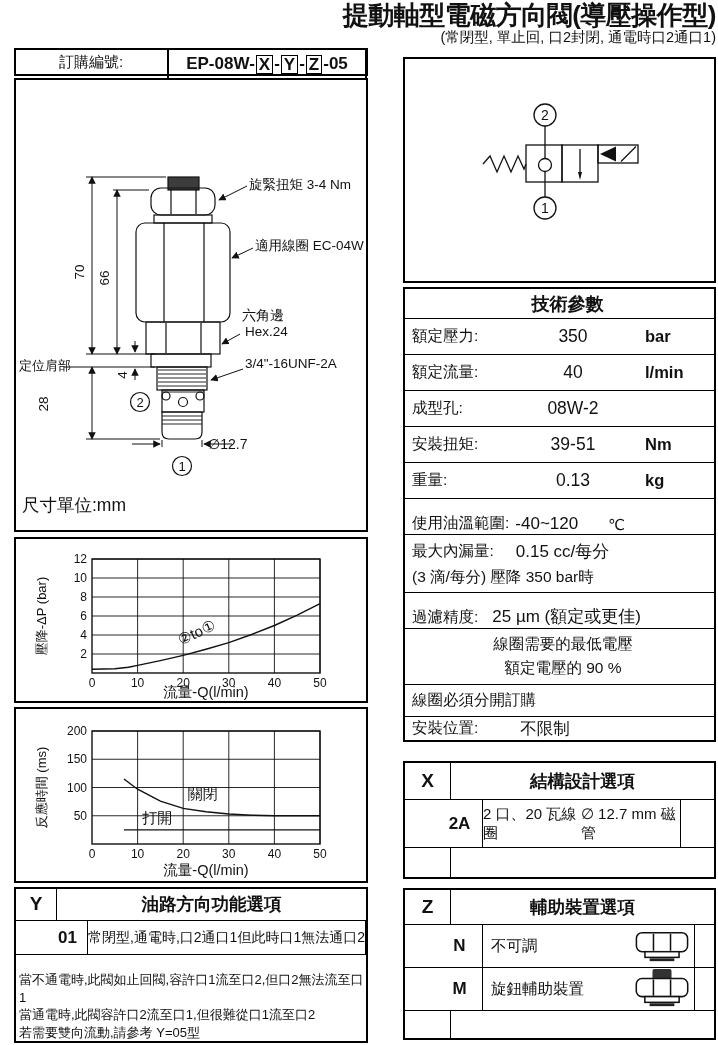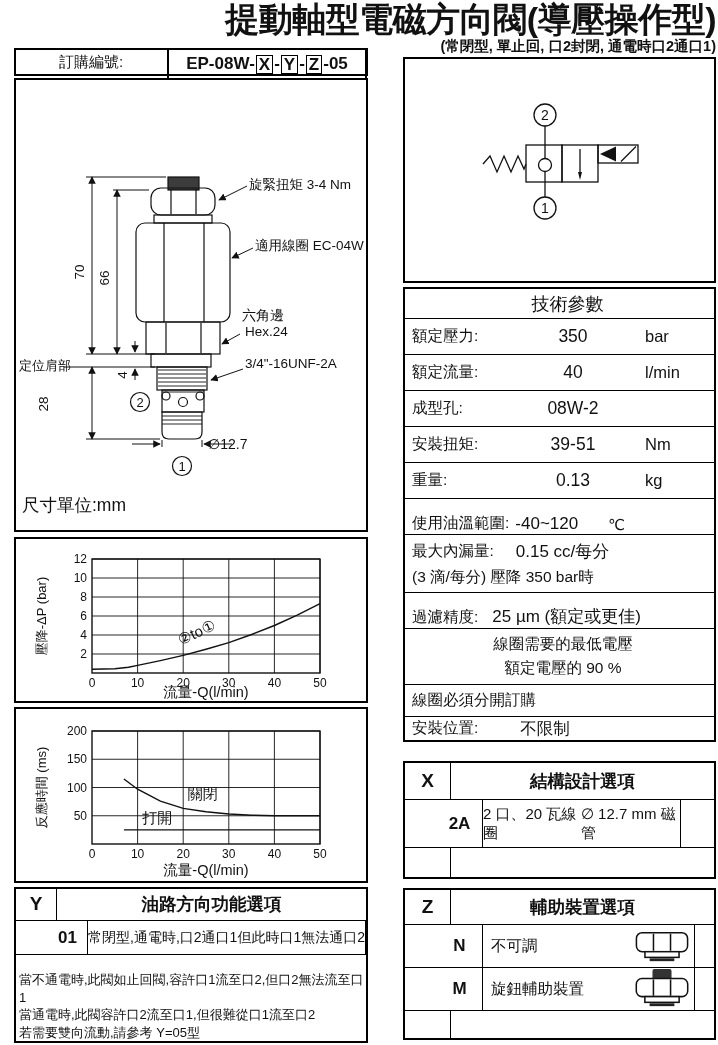--- a/index.html
+++ b/index.html
@@ -1,44 +1,44 @@
 <!DOCTYPE html>
 <html><head>
 <meta charset="utf-8">
 <style>
   html,body{margin:0;padding:0;background:#fff;}
   #page{position:relative;width:718px;height:1045px;background:#fff;color:#111;
         font-family:"Liberation Sans","DejaVu Sans",sans-serif;overflow:hidden;}
   .abs{position:absolute;}
   
   .hdr{right:2px;top:2px;text-align:right;line-height:1.05;}
-  .hdr .t1{font-size:34px;font-weight:bold;letter-spacing:-0.5px;}
-  .hdr .t2{font-size:14.5px;font-weight:bold;margin-top:1px;}
+  .hdr .t1{font-size:26px;font-weight:bold;letter-spacing:-0.5px;}
+  .hdr .t2{font-size:14.5px;font-weight:normal;margin-top:1px;}
   
   .panel{border:2px solid #000;background:#fff;box-sizing:border-box;}
   
   .order-box{left:14px;top:48px;width:354px;height:28px;display:flex;align-items:center;}
   .order-label{width:150px;text-align:center;font-size:15px;}
   .pn{position:absolute;left:151px;top:-2px;height:28px;width:196px;border:2px solid #000;
       display:flex;align-items:center;justify-content:center;font-weight:bold;font-size:17px;}
   .pn .bx{border:1.5px solid #000;padding:0 2px;margin:0 1px;line-height:17px;display:inline-block;}
   
   .draw-panel{left:14px;top:78px;width:354px;height:454px;}
   .c1-panel{left:14px;top:537px;width:354px;height:166px;}
   .c2-panel{left:14px;top:707px;width:354px;height:176px;}
   .sym-panel{left:403px;top:57px;width:313px;height:226px;}
   
   .tech{left:403px;top:287px;width:313px;height:455px;display:flex;flex-direction:column;}
   .t-title{height:29px;display:flex;align-items:center;justify-content:center;
-           font-weight:normal;font-size:18px;padding-left:16px;}
+           font-weight:bold;font-size:18px;padding-left:16px;}
   .t-row{border-top:1.2px solid #000;box-sizing:border-box;}
   .t-grid{display:grid;grid-template-columns:112px 112px 1fr;align-items:center;height:36px;}
   .t-lab{padding-left:7px;font-size:15.5px;}
   .t-val{text-align:center;font-size:17.5px;}
-  .t-unit{padding-left:16px;font-size:16.5px;}
+  .t-unit{padding-left:16px;font-size:16.5px;font-weight:bold;}
   .t-flex{display:flex;align-items:flex-end;height:36px;}
   .t-leak{height:58px;padding-top:3px;}
   .t-leak .l1{display:flex;align-items:center;height:26px;}
   .t-leak .l2{font-size:15.5px;padding-left:7px;padding-top:3px;}
   .t-coilmin{height:56px;display:flex;flex-direction:column;justify-content:center;gap:3px;align-items:center;}
   .t-coilmin div{font-size:15.5px;padding-left:7px;}
   .t-coilorder{height:32px;display:flex;align-items:center;}
   .t-mount{flex:1;display:flex;align-items:center;}
   
   .opt{display:flex;flex-direction:column;}

